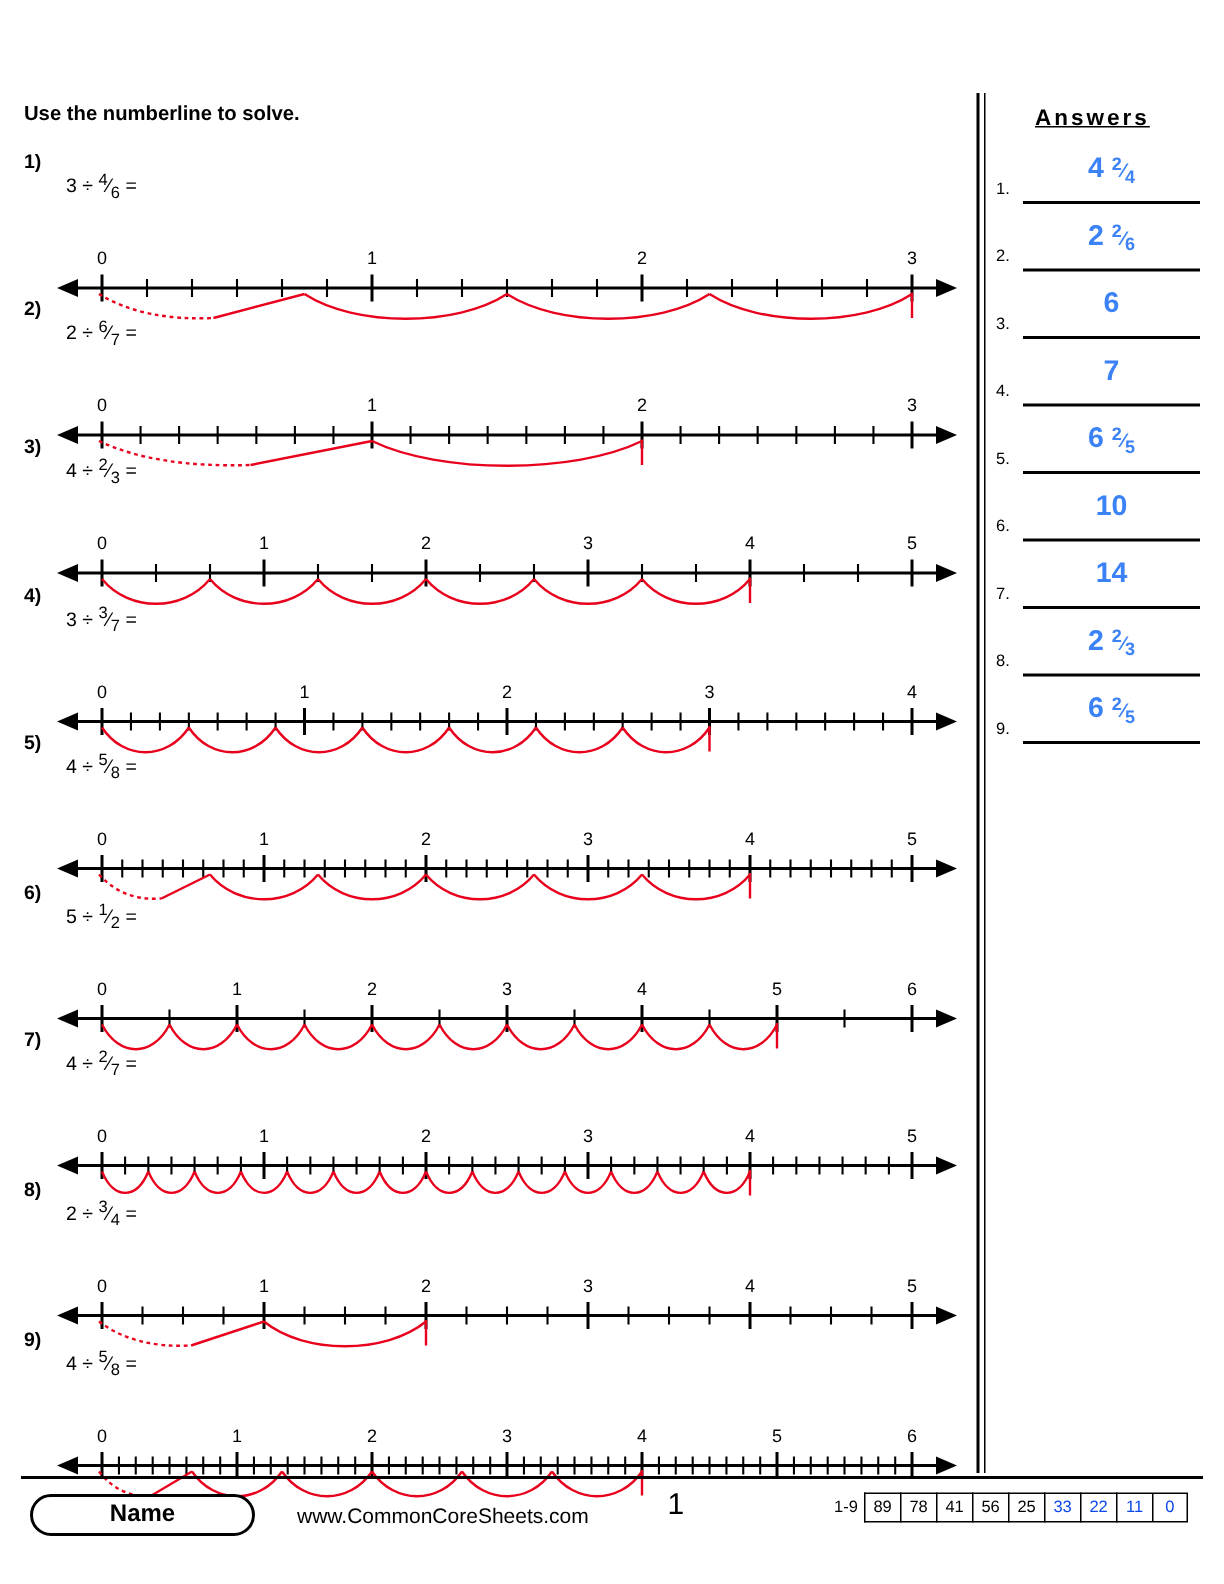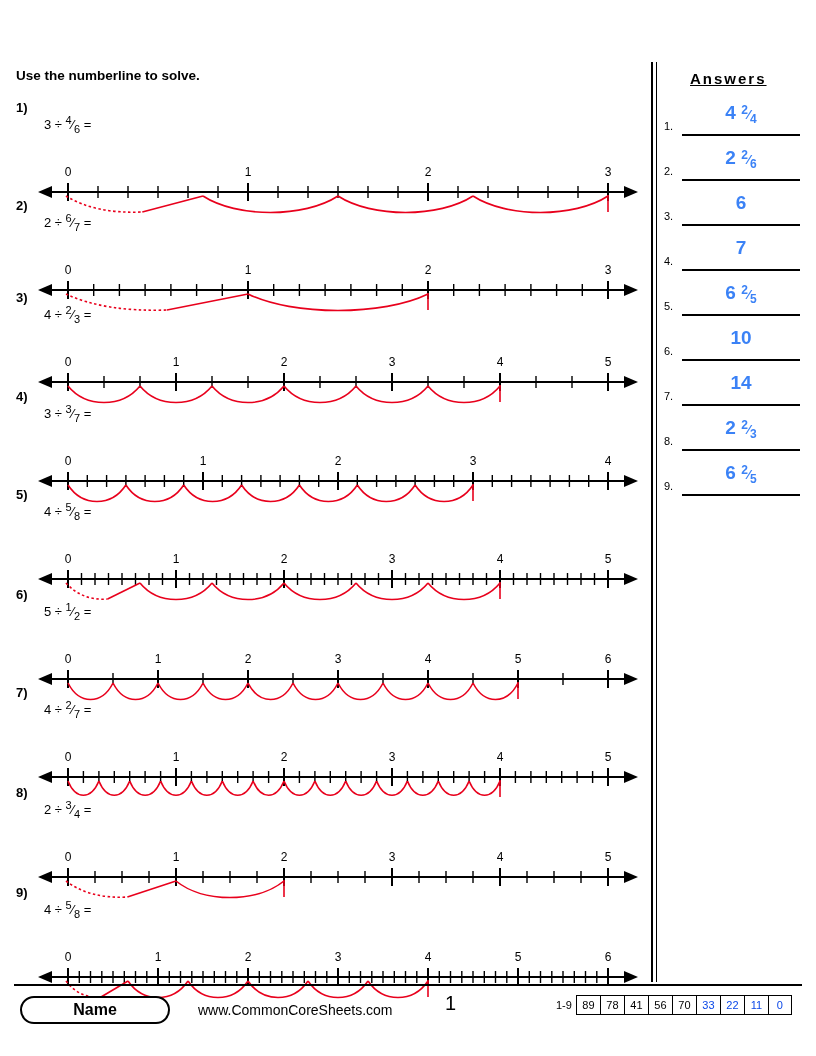--- a/index.html
+++ b/index.html
@@ -608,20 +608,20 @@
   <div class="footer-line"></div>
   <div class="math-pill">Name</div>
   <div class="site">www.CommonCoreSheets.com</div>
   <div class="pageno">1</div>
   <div class="scale" id="score-scale">
       <span class="rng">1-9</span>
       <span class="cell">89</span>
       <span class="cell">78</span>
       <span class="cell">41</span>
       <span class="cell">56</span>
-      <span class="cell">70</span>
+      <span class="cell">25</span>
       <span class="cell blue">33</span>
       <span class="cell blue">22</span>
       <span class="cell blue">11</span>
       <span class="cell blue">0</span>
     </div>
 
 </div>
 
 </body></html>

